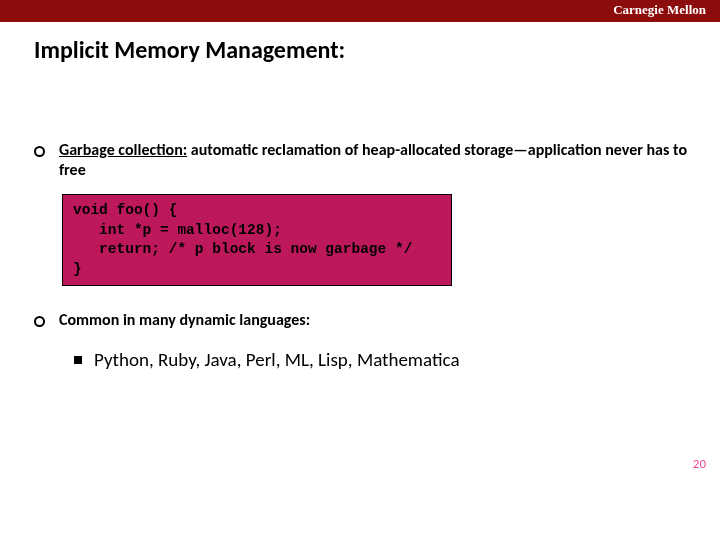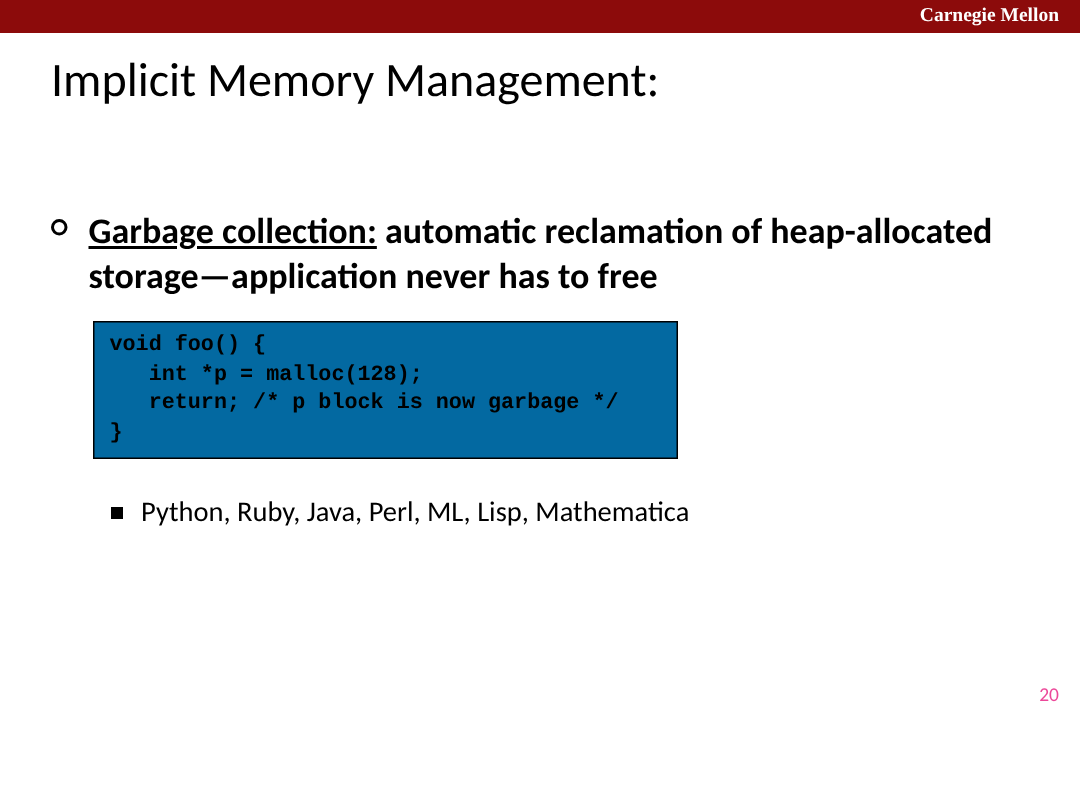--- a/index.html
+++ b/index.html
@@ -1,32 +1,32 @@
 <!DOCTYPE html>
 <html><head>
 <meta charset="utf-8">
 <style>
   * { margin: 0; padding: 0; box-sizing: border-box; }
   html, body { width: 720px; height: 540px; background: #fff; font-family: Calibri, "Segoe UI", Arial, sans-serif; color: #000; }
   .slide { position: relative; width: 720px; height: 479px; padding-left: 11px; }
   .topbar { position: absolute; top: 0; left: 0; right: 0; height: 22px; background: #8c0b0b; }
   .brand { position: absolute; top: 2px; right: 14px; color: #fff; font-size: 13px; font-weight: 700; font-family: "Times New Roman", serif; }
-  .title { position: absolute; top: 36px; left: 34px; font-size: 32px; font-weight: 400; line-height: 1.15; }
+  .title { position: absolute; top: 36px; left: 34px; font-size: 24px; font-weight: 700; line-height: 1.15; }
   .content { position: absolute; top: 140px; left: 34px; right: 30px; }
   ul.lvl1 { list-style: none; }
   ul.lvl1 > li { margin-bottom: 24px; }
   .row1 { display: flex; align-items: flex-start; }
   .b1 { display: inline-block; width: 11px; height: 11px; border: 2px solid #000; border-radius: 50%; margin-top: 6px; margin-right: 14px; flex-shrink: 0; }
-  .t1 { font-size: 24px; font-weight: 700; line-height: 1.25; }
+  .t1 { font-size: 16px; font-weight: 700; line-height: 1.25; }
   .under { text-decoration: underline; }
   ul.lvl2 { list-style: none; margin-left: 40px; margin-top: 18px; }
   ul.lvl2 > li { display: flex; align-items: flex-start; margin-top: 4px; }
   .b2 { display: inline-block; width: 8px; height: 8px; background: #000; margin-top: 8px; margin-right: 12px; flex-shrink: 0; }
   .t2 { font-size: 19px; font-weight: 400; line-height: 1.3; }
-  .codebox { margin: 14px 0 2px 28px; background: #0369a1; border: 1px solid #000; padding: 6px 10px; font-family: "Courier New", monospace; font-size: 14.5px; font-weight: 700; line-height: 1.35; white-space: pre; width: 390px; }
+  .codebox { margin: 14px 0 2px 28px; background: #be185d; border: 1px solid #000; padding: 6px 10px; font-family: "Courier New", monospace; font-size: 14.5px; font-weight: 700; line-height: 1.35; white-space: pre; width: 390px; }
   .pagenum { position: absolute; bottom: 8px; right: 14px; font-size: 13px; color: #ec4899; }
 </style>
 </head>
 <body>
 
 <div class="slide">
   <div class="topbar"></div>
   <div class="brand">Carnegie Mellon</div>
 
   <div class="title">
@@ -43,20 +43,24 @@
             <span class="under">Garbage collection:</span><span> automatic reclamation of heap-allocated storage—application never has to free</span>
           </span>
         </div>
         <div class="codebox">void foo() {
    int *p = malloc(128);
    return; /* p block is now garbage */
 }</div>
       </li>
 
       <li>
+        <div class="row1">
+          <span class="b1"></span>
+          <span class="t1">Common in many dynamic languages:</span>
+        </div>
         <ul class="lvl2">
           <li>
             <span class="b2"></span>
             <span class="t2">Python, Ruby, Java, Perl, ML, Lisp, Mathematica</span>
           </li>
         </ul>
       </li>
 
 
     </ul>

